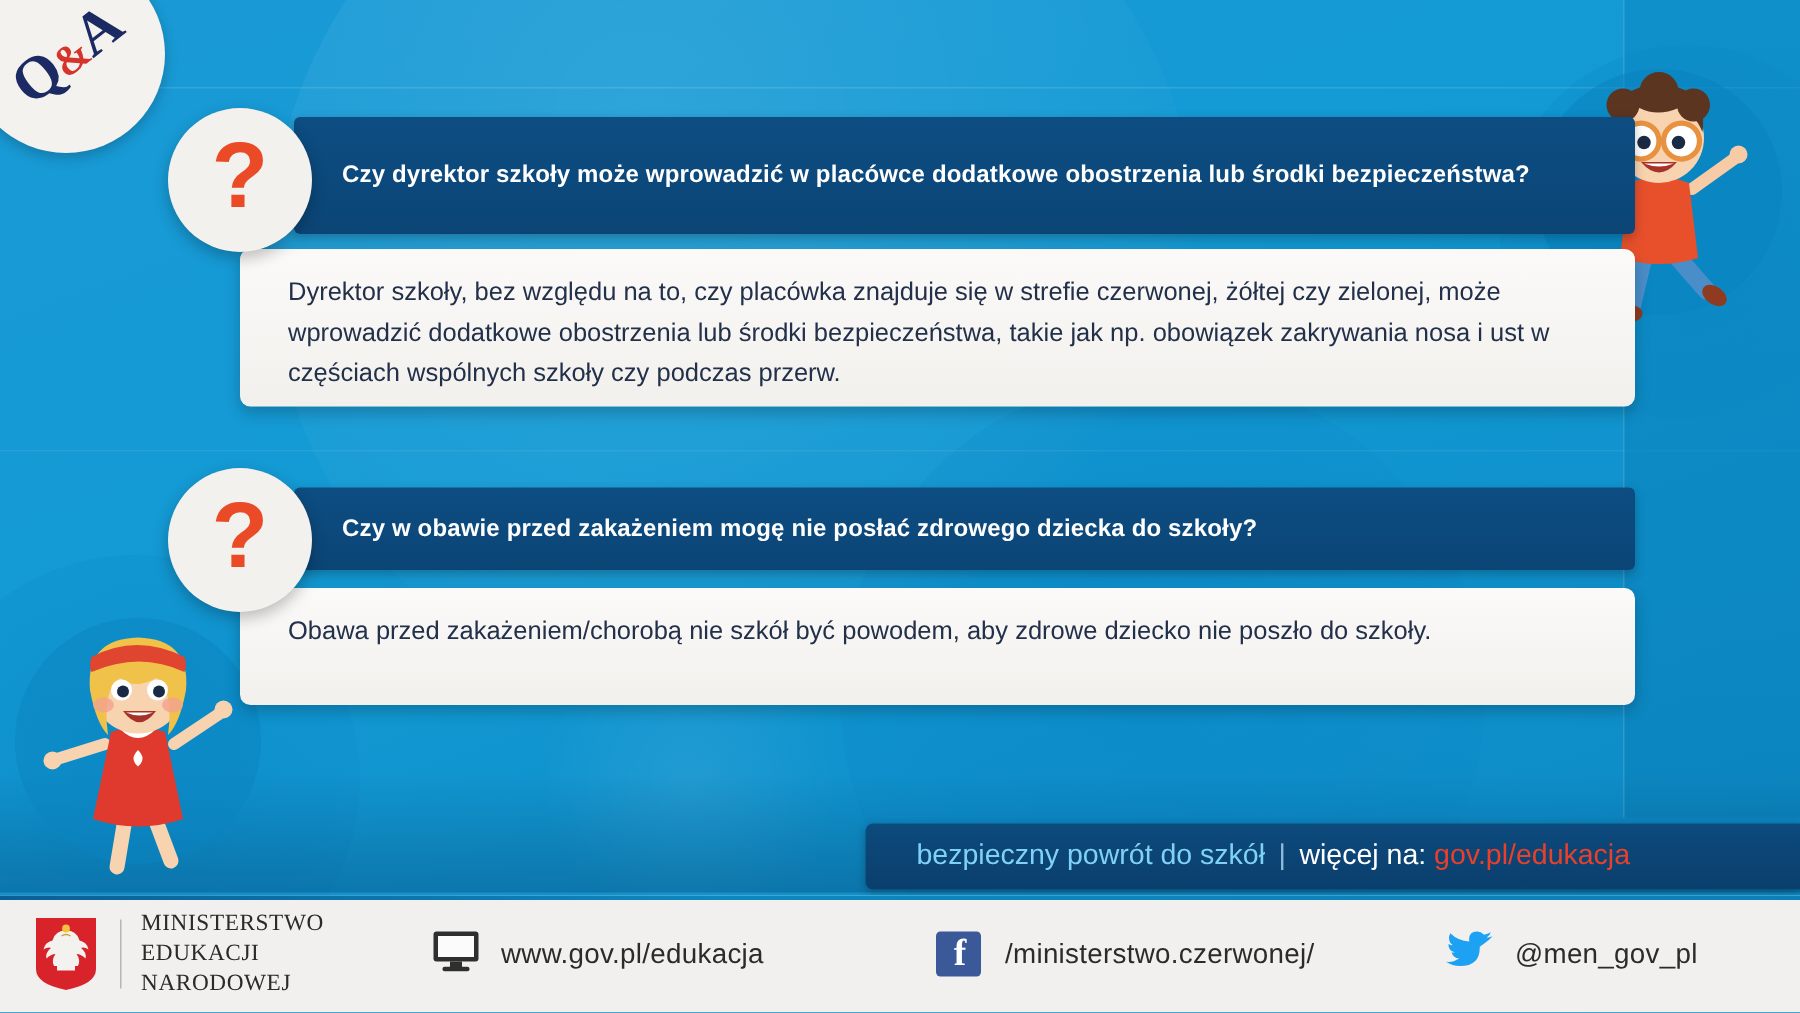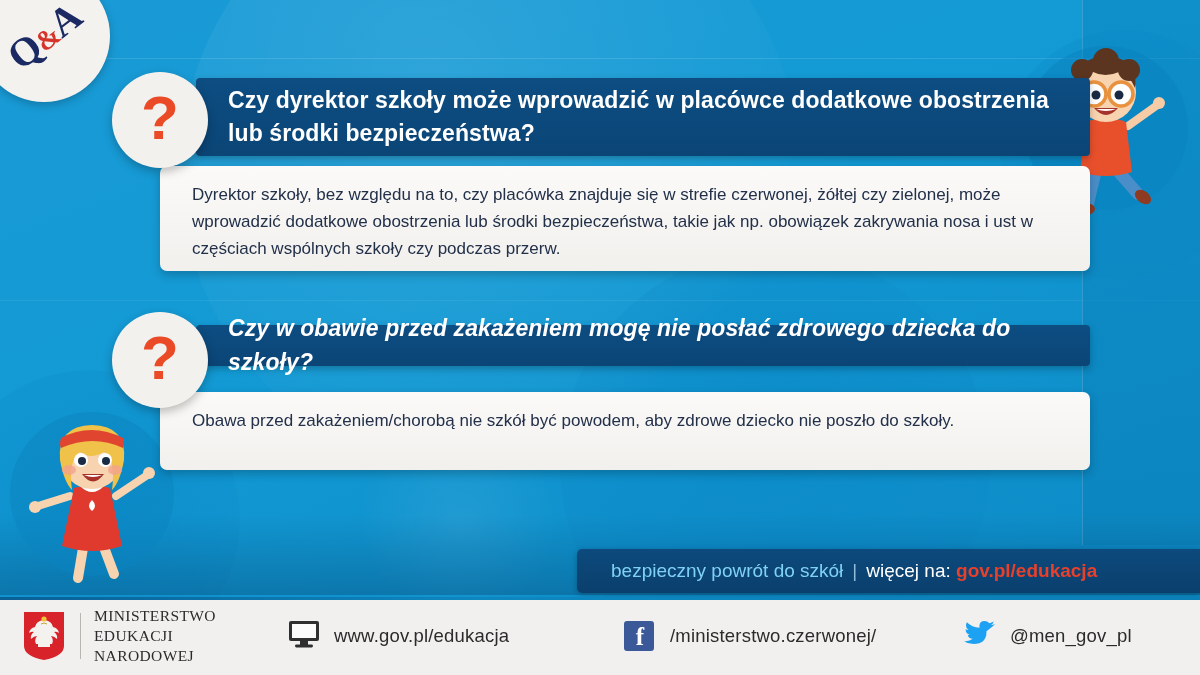--- a/index.html
+++ b/index.html
@@ -48,47 +48,47 @@
   
   .qmark { position:absolute; width:96px; height:96px; border-radius:50%;
            background:#f3f1ee; box-shadow:0 4px 10px rgba(0,0,0,.25);
            display:flex; align-items:center; justify-content:center; z-index:5; }
   .qmark span { color:#ea4b26; font-size:62px; font-weight:700; line-height:1;
                 font-family:"Liberation Sans", sans-serif; margin-top:-4px; }
 
   .qbar { position:absolute; background:linear-gradient(180deg,#0d4d82,#0b4576);
           border-radius:4px; box-shadow:0 3px 7px rgba(0,0,0,.25);
           display:flex; align-items:center; }
-  .qbar .qtext { color:#ffffff; font-weight:700; font-size:23px; line-height:1.45;
+  .qbar .qtext { color:#ffffff; font-weight:700; font-size:16px; line-height:1.45;
                  padding:0 26px 0 32px; letter-spacing:.1px; }
 
   .acard { position:absolute; background:linear-gradient(180deg,#fbfaf8,#f2f0ed);
            border-radius:7px; box-shadow:0 4px 10px rgba(0,0,0,.22); }
   .acard .atext { color:#22304a; font-size:17px; line-height:1.58;
                   padding:16px 18px 16px 32px; letter-spacing:0; }
 
   
   #qmark-1 { left:112px; top:72px; }
   #qbar-1  { left:196px; top:78px; width:894px; height:78px; }
   #acard-1 { left:160px; top:166px; width:930px; height:105px; }
   
   #qmark-2 { left:112px; top:312px; }
-  #qbar-2  { left:196px; top:325px; width:894px; height:41px;font-style:italic; }
+  #qbar-2  { left:196px; top:325px; width:894px; height:55px; }
   #acard-2 { left:160px; top:392px; width:930px; height:78px; }
 
   
   #slogan { position:absolute; left:577px; top:549px; width:623px; height:44px;
             background:linear-gradient(180deg,#0d4a7d,#0a3f6d);
             border-radius:5px 0 0 5px; display:flex; align-items:center;
             box-shadow:0 2px 6px rgba(0,0,0,.25); }
   #slogan .inner { padding-left:34px; font-size:19px; white-space:nowrap; }
   .sl-a { color:#7fd2f5;margin-top:10px; }
   .sl-sep { color:#8fbcd8; padding:0 9px; }
   .sl-b { color:#ffffff; font-weight:400;margin-top:40px; }
-  .sl-c { color:#e8402a; font-weight:700; }
+  .sl-c { color:#e8402a; font-weight:400; }
 
   
   #footer { position:absolute; left:0; bottom:0; width:1200px; height:78px;
             background:#f1f0ee; display:flex; align-items:center; }
   #footer .edge { position:absolute; left:0; top:0; width:1200px; height:3px;
                   background:linear-gradient(90deg,#0a5f96,#0d87c0 40%,#0b7fb8); }
   .f-item { display:flex; align-items:center; position:absolute; }
   .f-label { color:#2b2b2b; font-size:18.5px; letter-spacing:.2px; }
 
   #men-logo { left:22px; display:flex; align-items:center; }

